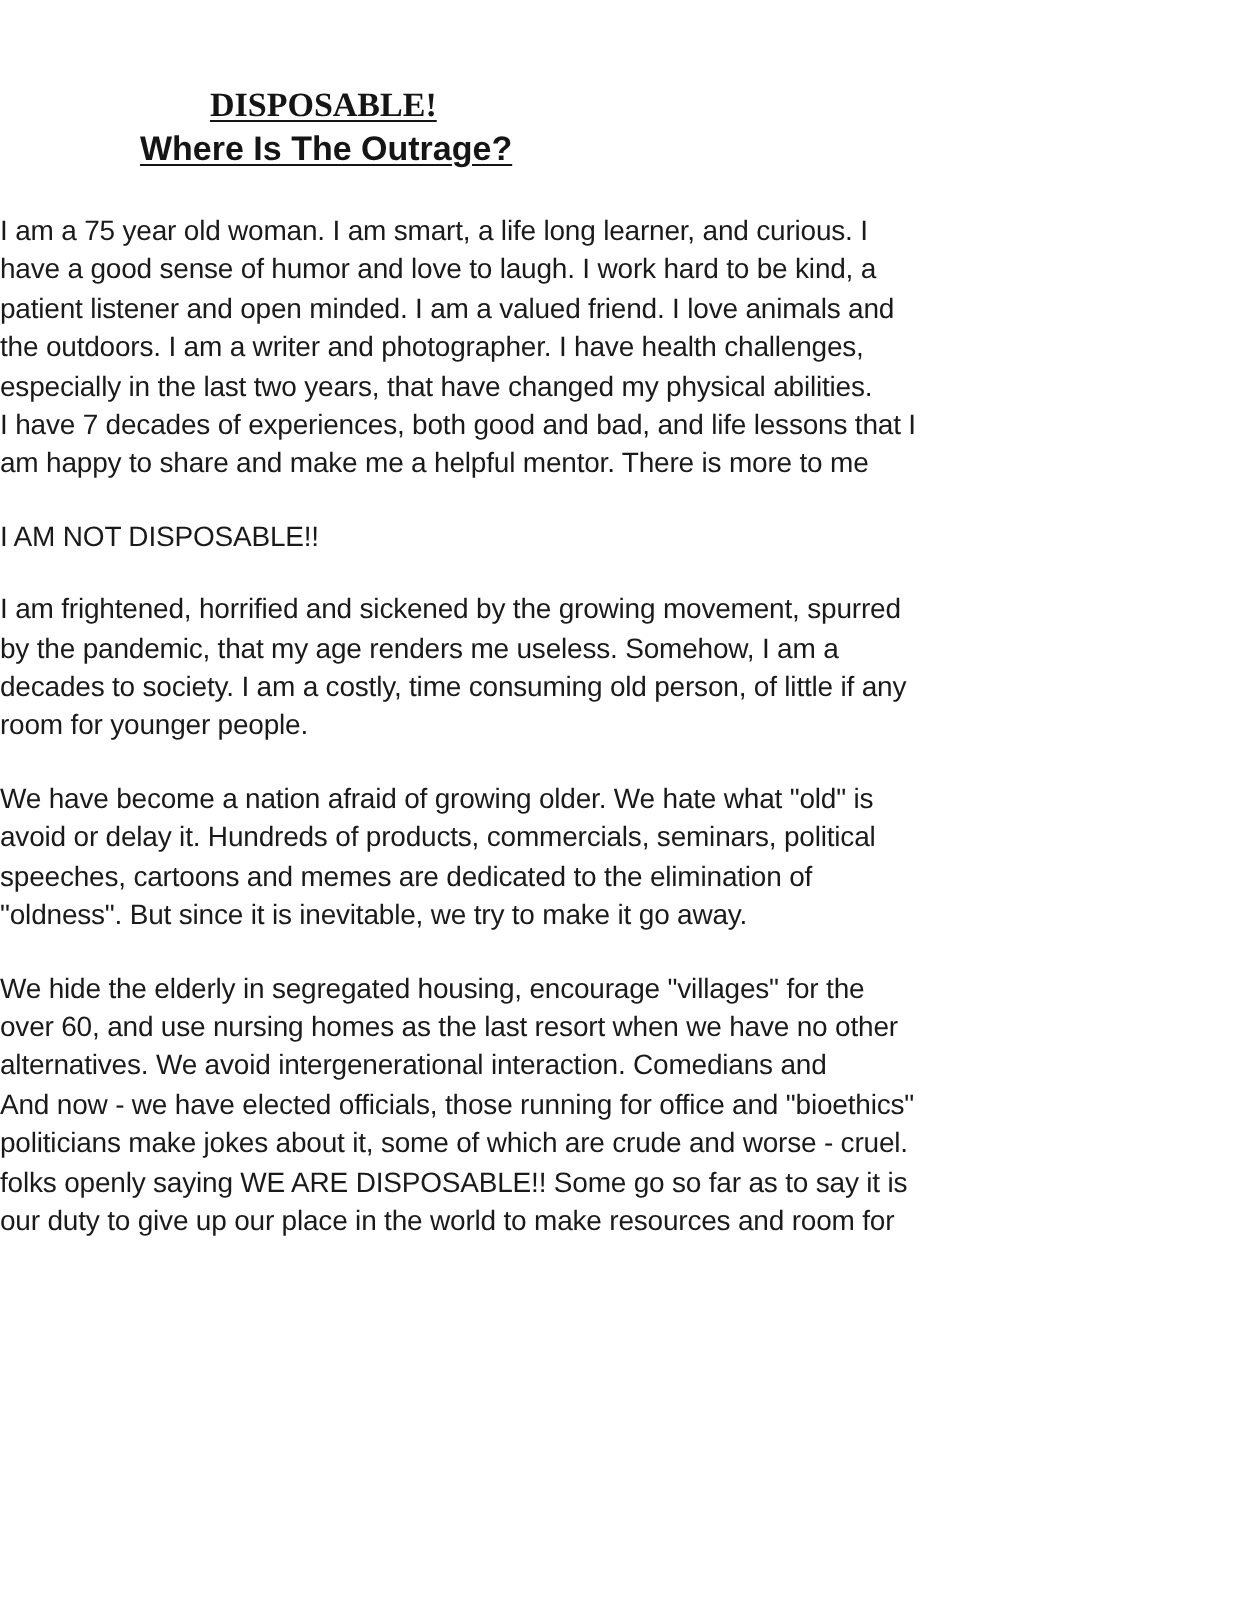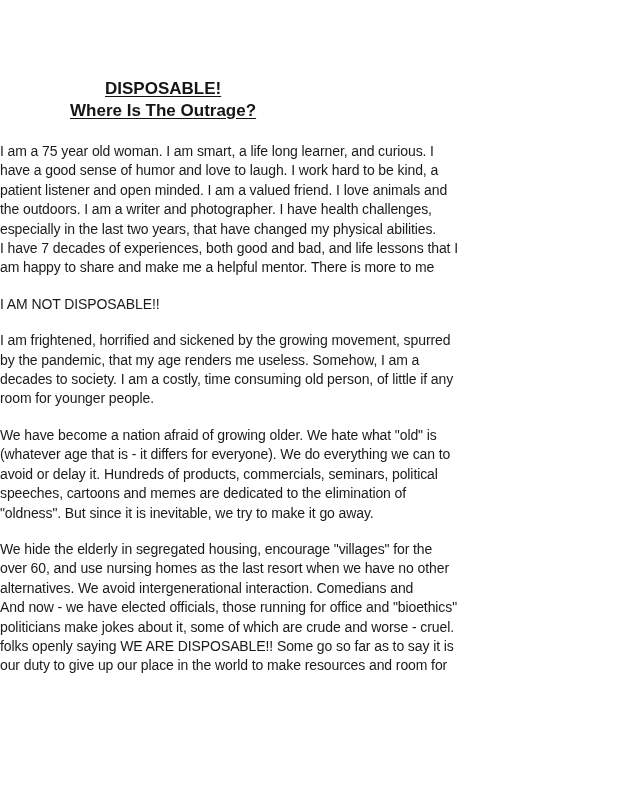--- a/index.html
+++ b/index.html
@@ -20,22 +20,23 @@
   .doc-title {
     font-weight: bold;
     font-size: 17px;
     line-height: 22px;
     text-decoration: underline;
     text-underline-offset: 2px;
     white-space: pre;
     color: #151515;
   }
   .title-line-1 {
-    margin-top: 78px;
+    margin-top: 42px;
     padding-left: 105px;
+    font-family: Liberation Serif, serif;
   }
   .title-line-2 {
     padding-left: 70px;
   }
   .para {
     margin: 0;
   }
   .para-first {
     margin-top: 20px;
   }
@@ -73,21 +74,20 @@
 
   <div class="para para-gap">
     <div class="line">I am frightened, horrified and sickened by the growing movement, spurred</div>
     <div class="line">by the pandemic, that my age renders me useless. Somehow, I am a</div>
     <div class="line">decades to society. I am a costly, time consuming old person, of little if any</div>
     <div class="line">room for younger people.</div>
   </div>
 
   <div class="para para-gap">
     <div class="line">We have become a nation afraid of growing older. We hate what "old" is</div>
-    <div class="line">(whatever age that is - it differs for everyone). We do everything we can to</div>
     <div class="line">avoid or delay it. Hundreds of products, commercials, seminars, political</div>
     <div class="line">speeches, cartoons and memes are dedicated to the elimination of</div>
     <div class="line">"oldness". But since it is inevitable, we try to make it go away.</div>
   </div>
 
   <div class="para para-gap">
     <div class="line">We hide the elderly in segregated housing, encourage "villages" for the</div>
     <div class="line">over 60, and use nursing homes as the last resort when we have no other</div>
     <div class="line">alternatives. We avoid intergenerational interaction. Comedians and</div>
     <div class="line">And now - we have elected officials, those running for office and "bioethics"</div>

